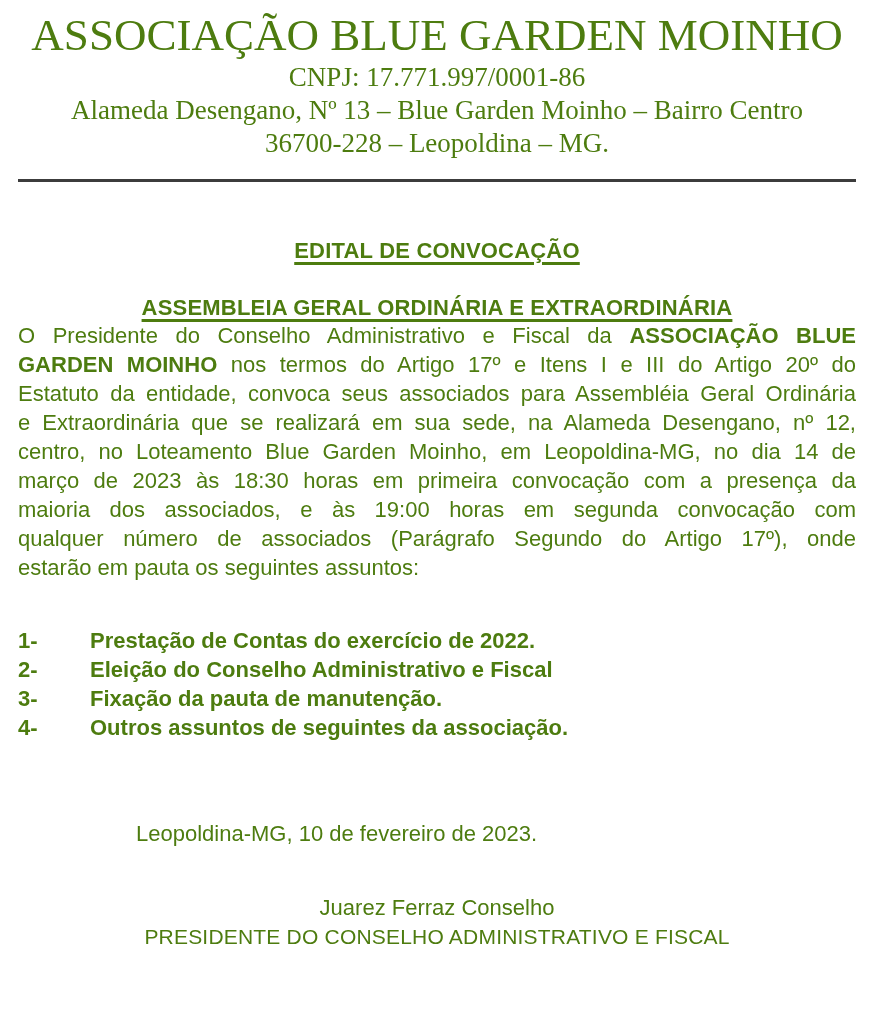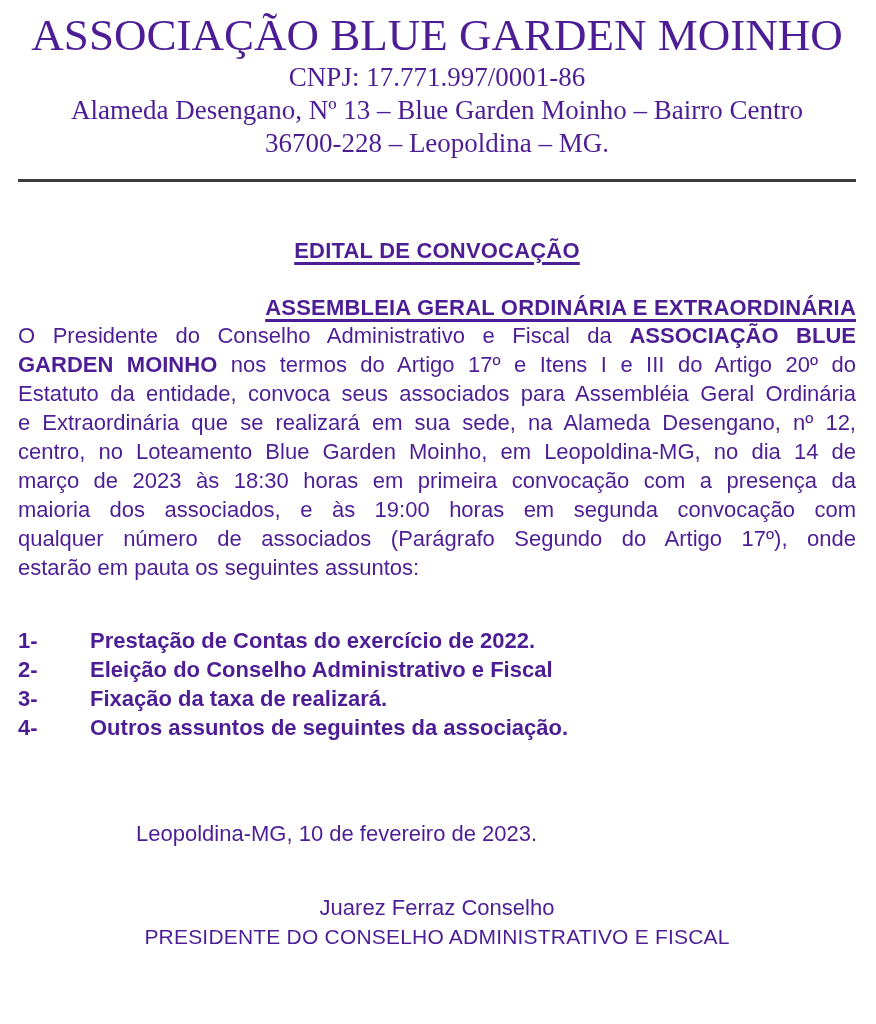--- a/index.html
+++ b/index.html
@@ -3,21 +3,21 @@
 <meta charset="utf-8">
 <title>Edital de Convocação</title>
 <style>
   html, body { margin: 0; padding: 0; background: #e9e9e9; }
   .page {
     position: relative;
     width: 876px;
     height: 1024px;
     margin: 0 auto;
     background: #ffffff;
-    color: #4c1d95;
+    color: #4d7c0f;
     box-sizing: border-box;
     padding: 0 20px 0 18px;
     overflow: hidden;
     font-family: "Liberation Sans", "DejaVu Sans", sans-serif;
   }
   
   .letterhead { text-align: center; font-family: "Liberation Serif", "DejaVu Serif", serif; }
   .org-title   { font-size: 45px; line-height: 52px; margin-top: 9px; white-space: nowrap; font-weight: 400; }
   .org-line    { font-size: 27px; line-height: 33px; }
   .divider {
@@ -31,21 +31,21 @@
     text-align: center;
     font-weight: bold;
     font-size: 22px;
     line-height: 26px;
     text-decoration: underline;
     text-decoration-thickness: 2.5px;
     text-underline-offset: 4px;
     letter-spacing: 0.2px;
   }
   .heading-main { margin-top: 56px; }
-  .heading-sub  { margin-top: 31px; text-align: right; }
+  .heading-sub  { margin-top: 31px; }
   
   .body-par { font-size: 22px; line-height: 29px; }
   .bline { white-space: normal; }
   .just { text-align: justify; text-align-last: justify; }
   .b { font-weight: bold; }
   
   .agenda { margin-top: 44px; font-weight: bold; font-size: 22px; line-height: 29px; }
   .agenda-row { display: flex; }
   .agenda-num { width: 72px; flex: 0 0 72px; }
   .agenda-text { flex: 1; }
@@ -88,21 +88,21 @@
     <div class="agenda-row">
       <span class="agenda-num">1-</span>
       <span class="agenda-text">Prestação de Contas do exercício de 2022.</span>
     </div>
     <div class="agenda-row">
       <span class="agenda-num">2-</span>
       <span class="agenda-text">Eleição do Conselho Administrativo e Fiscal</span>
     </div>
     <div class="agenda-row">
       <span class="agenda-num">3-</span>
-      <span class="agenda-text">Fixação da taxa de realizará.</span>
+      <span class="agenda-text">Fixação da pauta de manutenção.</span>
     </div>
     <div class="agenda-row">
       <span class="agenda-num">4-</span>
       <span class="agenda-text">Outros assuntos de seguintes da associação.</span>
     </div>
   </div>
 
   <div class="date-line">Leopoldina-MG, 10 de fevereiro de 2023.</div>
 
   <div class="sig-block">

